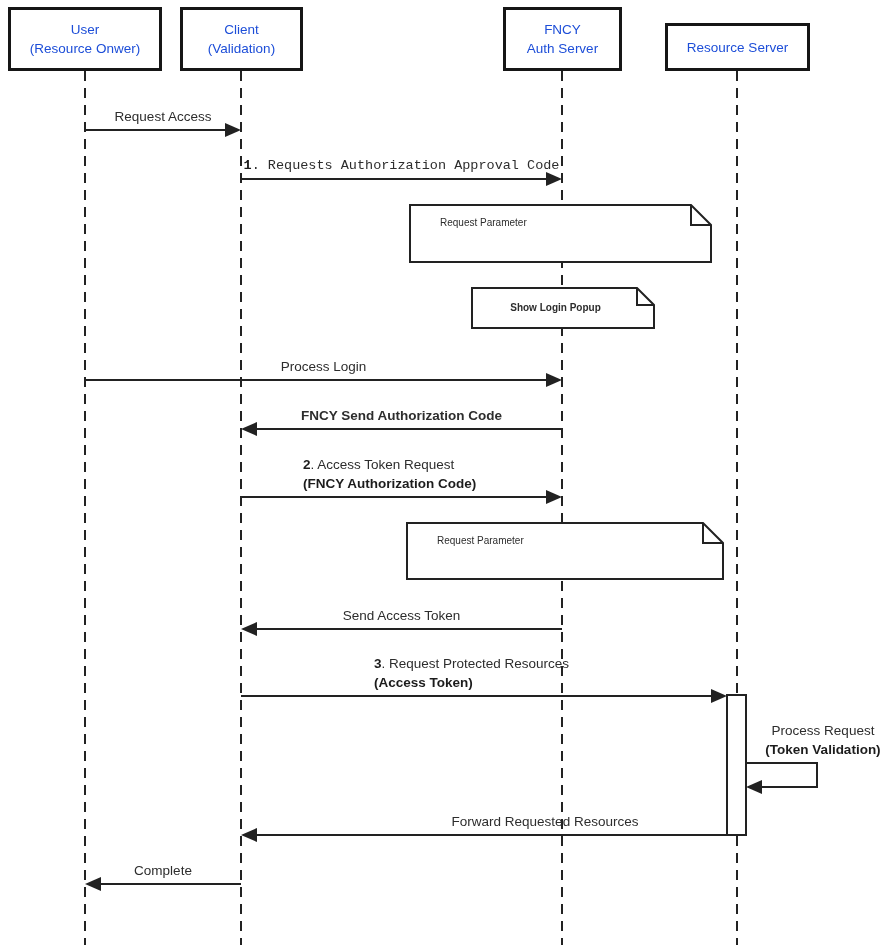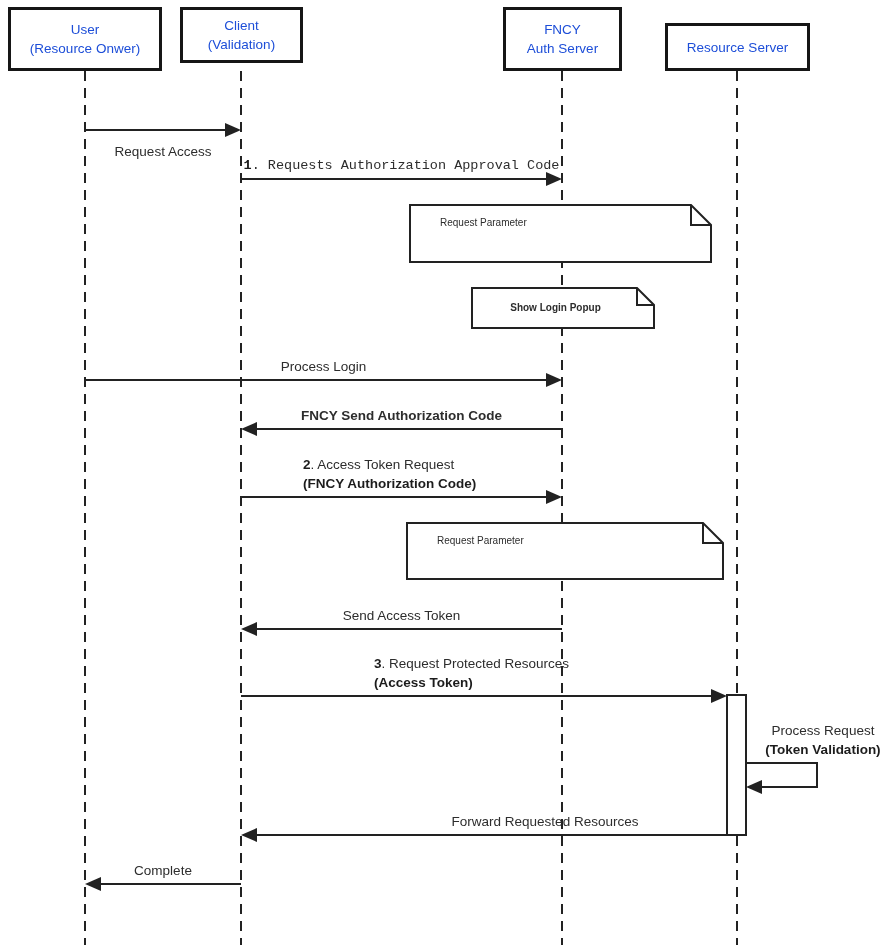--- a/index.html
+++ b/index.html
@@ -109,33 +109,33 @@
     <g>
       <path d="M241 884 L99 884"></path>
       <polygon points="85,884 101,877 101,891" fill="#222222" stroke="none"></polygon>
     </g>
   </svg>
 
   <div class="actor" style="left:8px; top:7px; width:154px; height:64px;">
     <span>User</span>
     <span>(Resource Onwer)</span>
   </div>
-  <div class="actor" style="left:180px; top:7px; width:123px; height:56px;text-align:center;">
+  <div class="actor" style="left:180px; top:7px; width:123px; height:64px;text-align:center;">
     <span>Client</span>
     <span>(Validation)</span>
   </div>
   <div class="actor" style="left:503px; top:7px; width:119px; height:64px;">
     <span>FNCY</span>
     <span>Auth Server</span>
   </div>
   <div class="actor" style="left:665px; top:23px; width:145px; height:48px;">
     <span>Resource Server</span>
   </div>
 
-  <div class="label center" style="left:85px; top:108px; width:156px;margin-top:35px;">Request Access</div>
+  <div class="label center" style="left:85px; top:108px; width:156px;">Request Access</div>
 
   <div class="label center" style="left:241px; top:157px; width:321px;font-family:Liberation Mono, monospace;"><b>1</b><span>. Requests Authorization Approval Code</span></div>
 
   <div class="label center" style="left:85px; top:358px; width:477px;">Process Login</div>
 
   <div class="label center" style="left:241px; top:407px; width:321px;font-weight:bold;">FNCY Send Authorization Code</div>
 
   <div class="label" style="left:303px; top:456px;">
     <span style="display:block;"><b>2</b><span>. Access Token Request</span></span>
     <b style="display:block;">(FNCY Authorization Code)</b>

